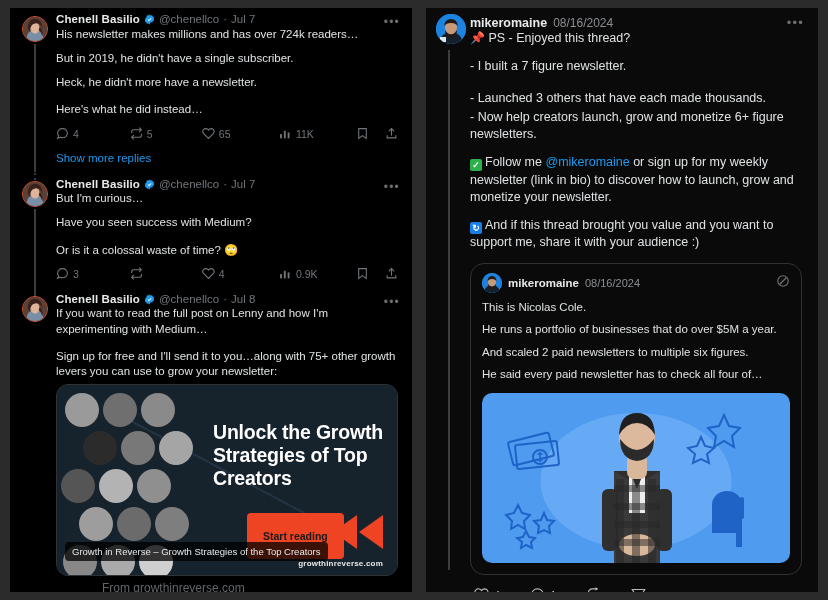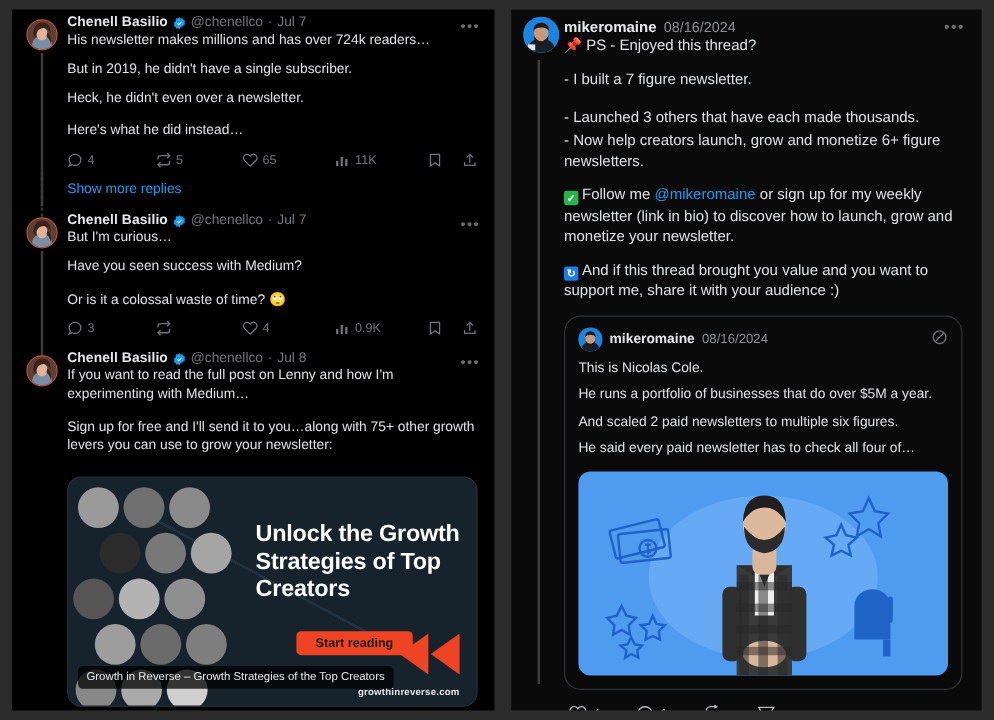--- a/index.html
+++ b/index.html
@@ -68,21 +68,21 @@
   .a1 { width: 88px; } .a2 { width: 86px; } .a3 { width: 92px; } .a4 { width: 92px; }
   .a5 { margin-left: auto; margin-right: 16px; }
 
   .showmore {
     color: #1d9bf0; font-size: 11.5px; padding: 4px 0 9px 46px;
     cursor: pointer;
   }
 
   
   .media-card {
-    margin-top: 17px; border: 1px solid #2f3336; border-radius: 12px;
+    margin-top: 4px; border: 1px solid #2f3336; border-radius: 12px;
     overflow: hidden; position: relative; height: 192px;
     background: #16222c;
   }
   .mc-bg { position: absolute; inset: 0; background: #16222c; }
   .mc-line {
     position:absolute; left:0; bottom:24%; width:100%; height:60%;
     background:
       linear-gradient(28deg, transparent 49.6%, #223240 49.6%, #223240 50.4%, transparent 50.4%);
   }
   .faces { position: absolute; left: 6px; top: 6px; width: 150px; }
@@ -92,21 +92,21 @@
     background: #8b8b8b; filter: grayscale(1); overflow:hidden; position:relative;
   }
   .mc-title {
     position: absolute; left: 156px; top: 36px; width: 210px;
     color: #fff; font-weight: bold; font-size: 19.5px; line-height: 1.18;
     letter-spacing: -.2px;
   }
   .mc-cta {
     position: absolute; left: 190px; top: 128px;
     background: #ef4423; color: #1a1a1a; font-weight: bold;
-    font-size: 10.5px; padding: 4px 16px; border-radius: 4px;
+    font-size: 10.5px; padding: 17px 16px; border-radius: 4px;
     cursor: pointer;
   }
   .mc-rewind { position: absolute; right: 12px; bottom: 26px; }
   .mc-domain {
     position: absolute; right: 14px; bottom: 7px;
     color: #e8e8e8; font-weight: bold; font-size: 8px; letter-spacing:.2px;
   }
   .mc-alt {
     position: absolute; left: 8px; bottom: 14px;
     background: rgba(0,0,0,.75); color: #e7e9ea; font-size: 9.5px;
@@ -182,21 +182,21 @@
           <path fill="#1d9bf0" d="M12 1l2.6 2.1 3.3-.4 1.3 3.1 3 1.5-1 3.2 1 3.2-3 1.5-1.3 3.1-3.3-.4L12 23l-2.6-2.1-3.3.4-1.3-3.1-3-1.5 1-3.2-1-3.2 3-1.5L6.1 2.7l3.3.4z"></path>
           <path fill="#fff" d="M10.8 15.6l-3-3 1.2-1.2 1.8 1.8 4.3-4.3 1.2 1.2z"></path>
         </svg>
         <span class="t-handle">@chenellco</span>
         <span class="t-dot">·</span>
         <span class="t-date">Jul 7</span>
       </div>
       <div class="t-body">
         <p>His newsletter makes millions and has over 724k readers…</p>
         <p>But in 2019, he didn't have a single subscriber.</p>
-        <p>Heck, he didn't even over a newsletter.</p>
+        <p>Heck, he didn't more have a newsletter.</p>
         <p>Here's what he did instead…</p>
       </div>
       <div class="actions">
         <div class="act a1">
           <svg width="13" height="13" viewBox="0 0 24 24" fill="none" stroke="#71767b" stroke-width="2">
               <path d="M21 11.5a8.4 8.4 0 01-9 8.4 9 9 0 01-3.9-.9L3 21l1.9-4.1A8.4 8.4 0 013 11.5a8.4 8.4 0 019-8.4 8.4 8.4 0 019 8.4z"></path>
             </svg>
           <span>4</span>
         </div>
         <div class="act a2">

